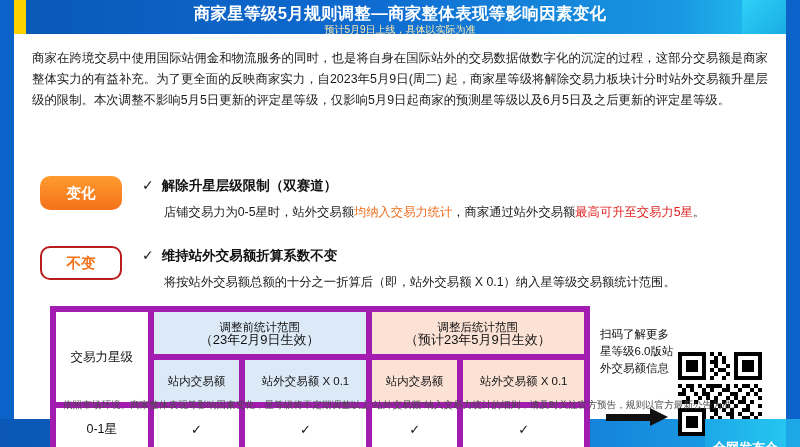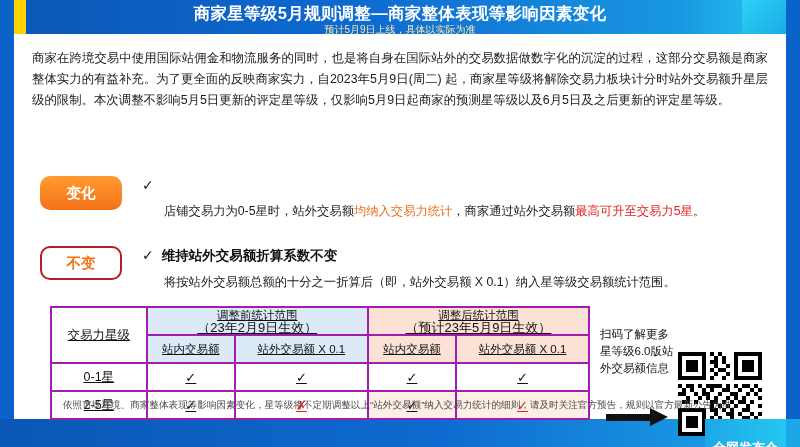--- a/index.html
+++ b/index.html
@@ -90,22 +90,22 @@
   .row-body .orange{color:#ef6c1c;}
   .row-body .red{color:#e02020;text-align:center;}
 
   
   .tbl{
     position:absolute;left:36px;top:272px;width:540px;
     border-collapse:collapse;font-size:11.5px;color:#111;
     background:#fff;
   }
   .tbl td,.tbl th{
-    border:2px solid #a21caf;text-align:center;vertical-align:middle;
-    padding:0;height:26px;font-weight:normal;text-decoration:underline;
+    border:6px solid #a21caf;text-align:center;vertical-align:middle;
+    padding:8px;height:26px;font-weight:normal;
   }
   .th-group{background:#dceaf8;font-weight:bold;font-size:11.5px;line-height:14px;padding:3px 0;}
   .th-group.after{background:#fbe2d5;}
   .th-sub{background:#dceaf8;font-weight:bold;}
   .th-sub.after{background:#fbe2d5;}
   .th-left{background:#ffffff;font-weight:bold;font-size:12.5px;}
   .cell-star{font-weight:bold;font-size:12.5px;}
   .cell-tick{color:#111;font-size:13px;}
   .cell-cross{color:#e02020;font-size:13px;font-weight:bold;}
   .cell-tick-red{color:#e02020;font-size:13px;}
@@ -166,20 +166,21 @@
   </div>
 
   <div class="card">
 
     <div class="para">商家在跨境交易中使用国际站佣金和物流服务的同时，也是将自身在国际站外的交易数据做数字化的沉淀的过程，这部分交易额是商家整体实力的有益补充。为了更全面的反映商家实力，自2023年5月9日(周二) 起，商家星等级将解除交易力板块计分时站外交易额升星层级的限制。本次调整不影响5月5日更新的评定星等级，仅影响5月9日起商家的预测星等级以及6月5日及之后更新的评定星等级。</div>
 
     <div class="badge badge-1">变化</div>
     <div class="row row-1">
       <div class="row-head">
         <span class="tick">✓</span>
+        <span>解除升星层级限制（双赛道）</span>
       </div>
       <div class="row-body">
         <span>店铺交易力为0-5星时，站外交易额</span><span class="orange">均纳入交易力统计</span><span>，商家通过站外交易额</span><span class="red">最高可升至交易力5星</span><span>。</span>
       </div>
     </div>
 
     <div class="badge badge-2">不变</div>
     <div class="row row-2">
       <div class="row-head">
         <span class="tick">✓</span>

